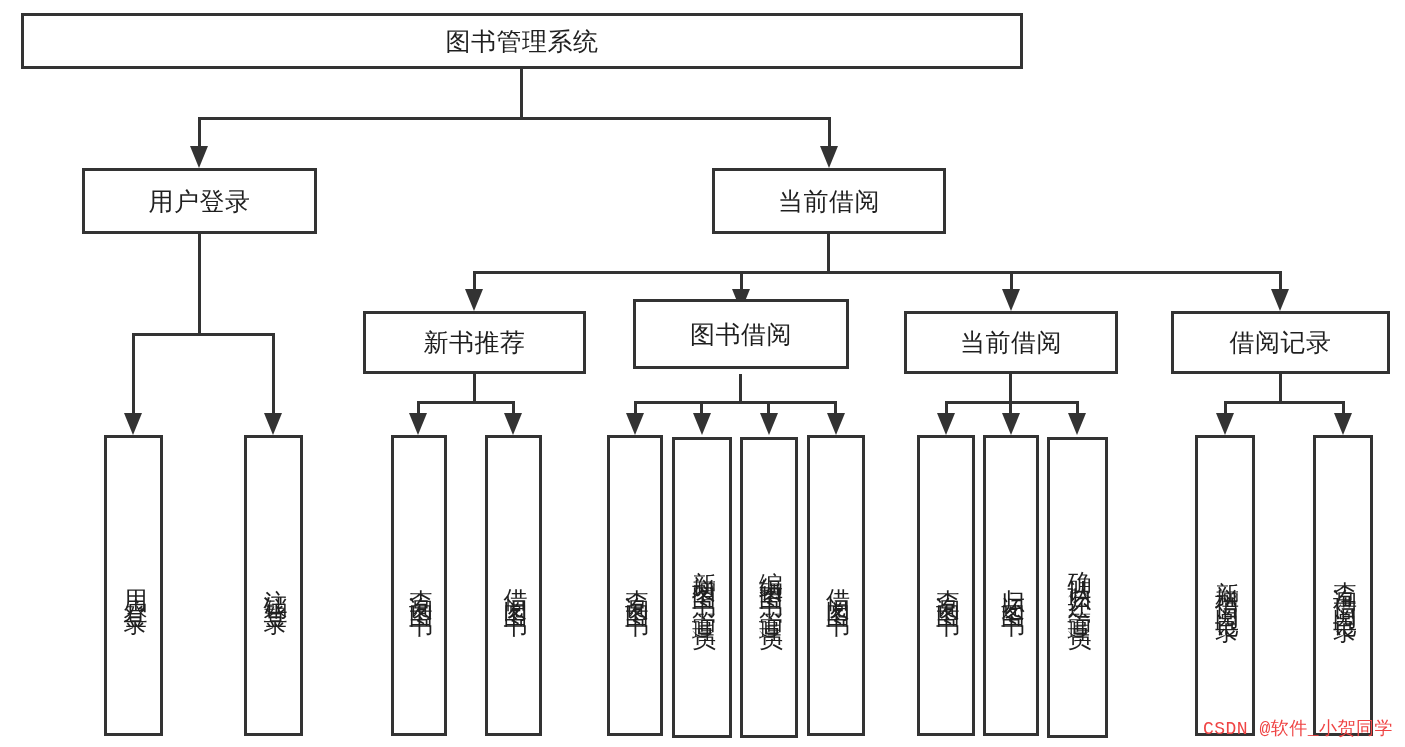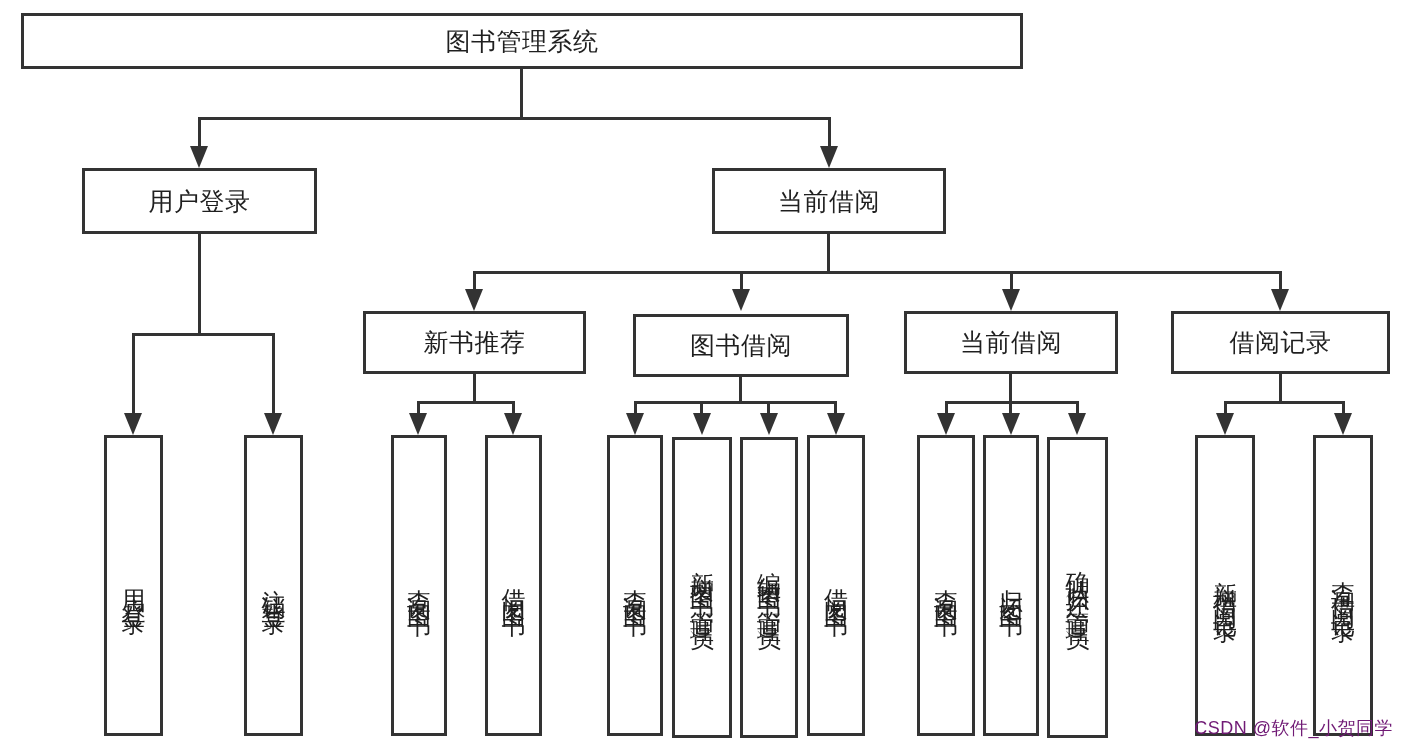--- a/index.html
+++ b/index.html
@@ -1,35 +1,35 @@
 <!DOCTYPE html>
 <html><head>
 <meta charset="utf-8">
 <style>
   html,body{margin:0;padding:0;background:#ffffff;}
   .canvas{
     position:relative;width:1405px;height:747px;background:#ffffff;overflow:hidden;
-    font-family:Liberation Sans, sans-serif;color:#1f1f1f;
+    font-family:Liberation Mono, monospace;color:#1f1f1f;
   }
   .node{
     position:absolute;background:#ffffff;border:3px solid #333333;box-sizing:border-box;
     display:flex;align-items:center;justify-content:center;
     font-size:25px;letter-spacing:0.5px;white-space:nowrap;
   }
   .node.v{
     writing-mode:vertical-lr;text-orientation:mixed;
     font-size:24px;letter-spacing:8px;line-height:1;white-space:normal;
   }
   .vl{position:absolute;width:3px;background:#333333;}
   .hl{position:absolute;height:3px;background:#333333;}
   .ar{position:absolute;width:0;height:0;
       border-left:9px solid transparent;border-right:9px solid transparent;
       border-top:22px solid #333333;}
   .watermark{
-    position:absolute;right:12px;bottom:7px;font-size:18px;color:#701a75;
+    position:absolute;right:12px;bottom:7px;font-size:18px;color:#ef4444;
     letter-spacing:0.5px;
   }
 </style>
 </head>
 <body>
 
 <div class="canvas">
 
   <div class="node" style="left:21px;top:13px;width:1002px;height:56px;">图书管理系统</div>
 
@@ -55,21 +55,21 @@
   <div class="vl" style="left:473px;top:271px;height:20px;"></div>
   <div class="ar" style="left:465px;top:289px;"></div>
   <div class="vl" style="left:740px;top:271px;height:20px;"></div>
   <div class="ar" style="left:732px;top:289px;"></div>
   <div class="vl" style="left:1010px;top:271px;height:20px;"></div>
   <div class="ar" style="left:1002px;top:289px;"></div>
   <div class="vl" style="left:1279px;top:271px;height:20px;"></div>
   <div class="ar" style="left:1271px;top:289px;"></div>
 
   <div class="node" style="left:363px;top:311px;width:223px;height:63px;text-align:right;">新书推荐</div>
-  <div class="node" style="left:633px;top:314px;width:216px;height:63px;">图书借阅</div>
+  <div class="node" style="left:633px;top:299px;width:216px;height:70px;">图书借阅</div>
   <div class="node" style="left:904px;top:311px;width:214px;height:63px;text-align:right;">当前借阅</div>
   <div class="node" style="left:1171px;top:311px;width:219px;height:63px;">借阅记录</div>
 
   <div class="vl" style="left:473px;top:374px;height:29px;"></div>
   <div class="hl" style="left:417px;top:401px;width:98px;"></div>
   <div class="vl" style="left:417px;top:401px;height:14px;"></div>
   <div class="ar" style="left:409px;top:413px;"></div>
   <div class="vl" style="left:512px;top:401px;height:14px;"></div>
   <div class="ar" style="left:504px;top:413px;"></div>
 

